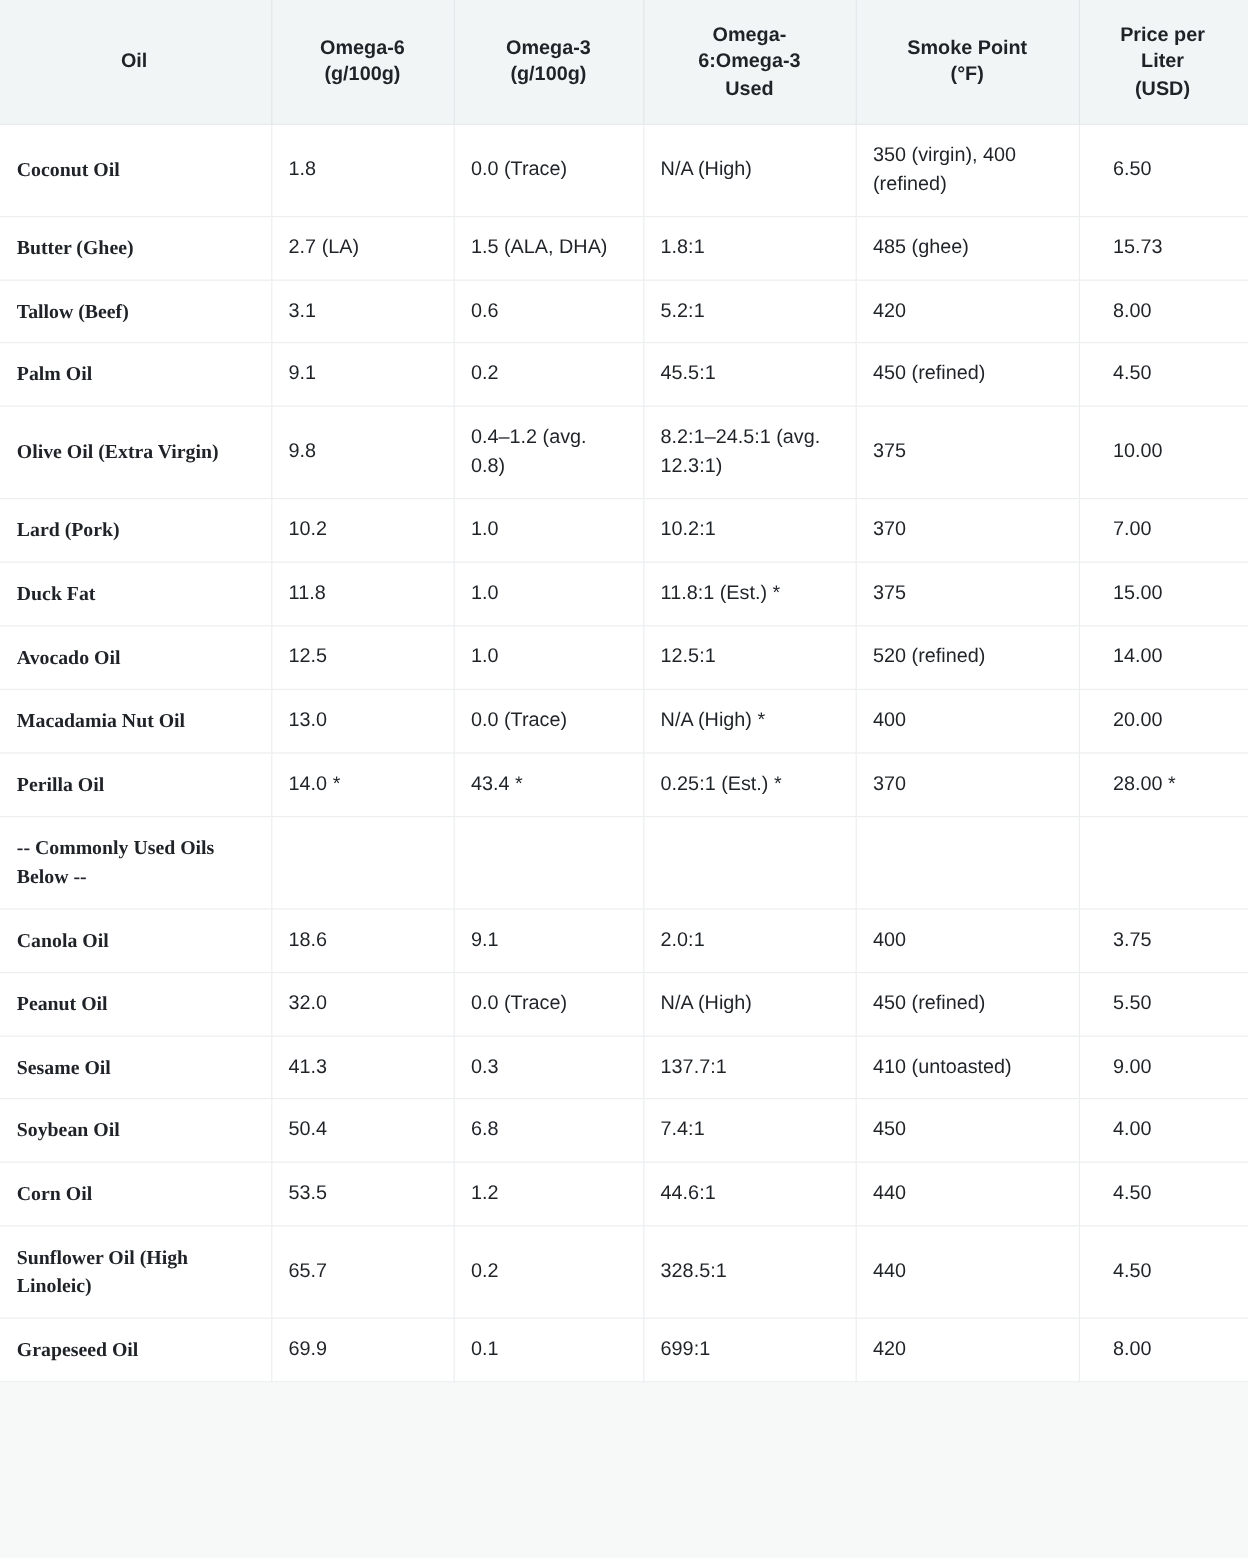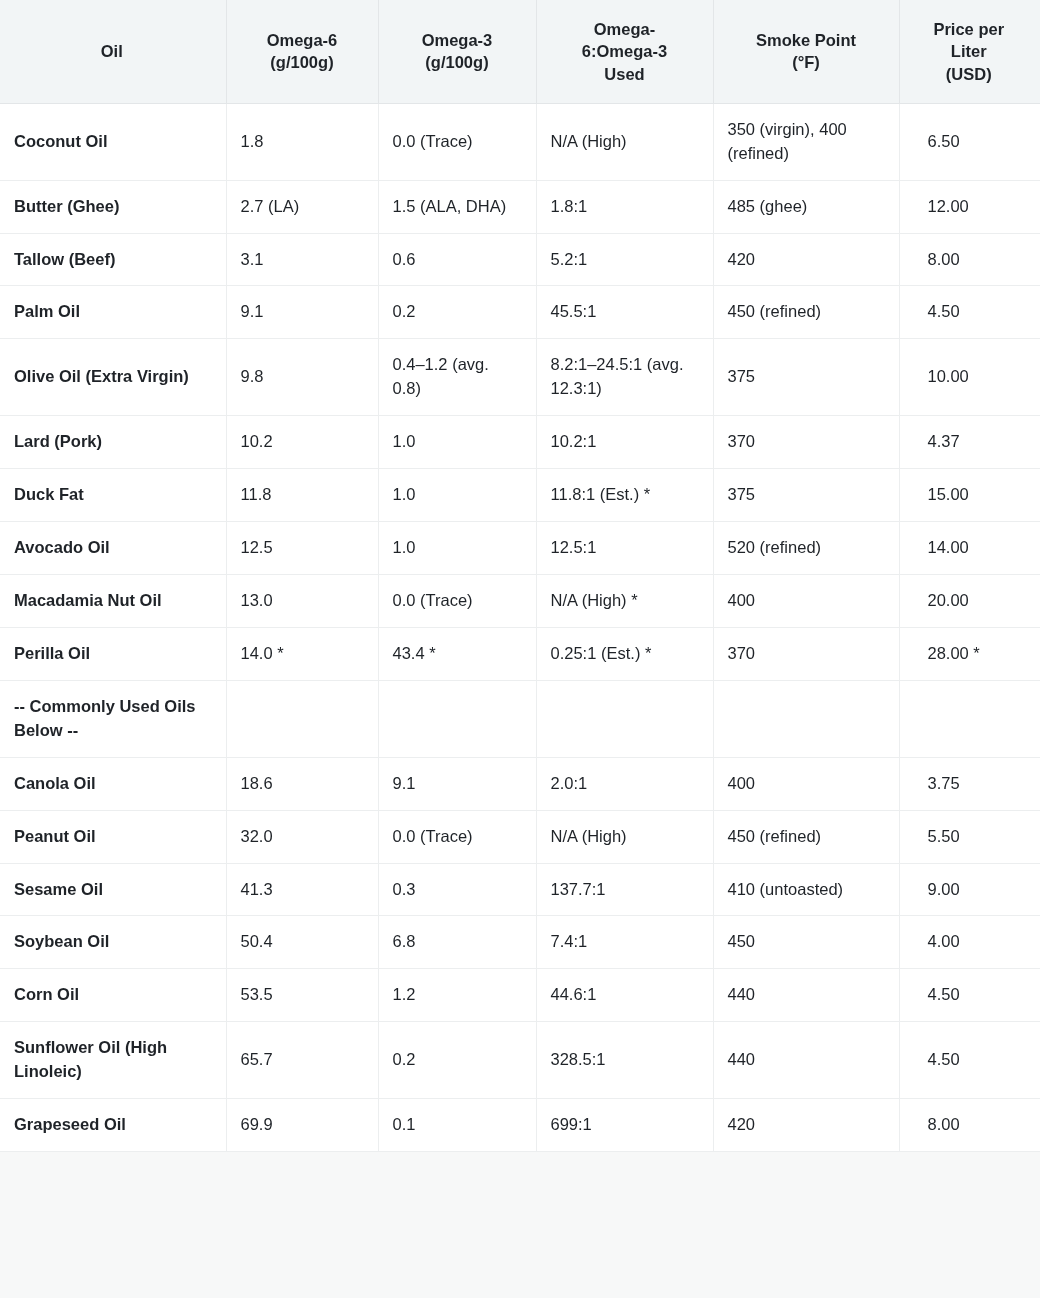--- a/index.html
+++ b/index.html
@@ -56,20 +56,21 @@
     padding: 14px 14px;
     border-right: 1px solid #eceeef;
     border-bottom: 1px solid #eceeef;
     vertical-align: middle;
     color: #1f2328;
     background: #ffffff;
   }
   tbody td:last-child { border-right: none; padding-left: 28px; }
   tbody td.name {
     font-weight: bold;
+    font-family: Liberation Serif, serif;
   }
   tbody tr.divider td.name {
     font-weight: bold;
   }
   .cellwrap {
     display: block;
   }
 </style>
 </head>
 <body>
@@ -121,21 +122,21 @@
           <td>N/A (High)</td>
           <td>350 (virgin), 400 (refined)</td>
           <td>6.50</td>
         </tr>
         <tr>
           <td class="name">Butter (Ghee)</td>
           <td>2.7 (LA)</td>
           <td>1.5 (ALA, DHA)</td>
           <td>1.8:1</td>
           <td>485 (ghee)</td>
-          <td>12.00</td>
+          <td>15.73</td>
         </tr>
         <tr>
           <td class="name">Tallow (Beef)</td>
           <td>3.1</td>
           <td>0.6</td>
           <td>5.2:1</td>
           <td>420</td>
           <td>8.00</td>
         </tr>
         <tr>
@@ -153,21 +154,21 @@
           <td>8.2:1–24.5:1 (avg. 12.3:1)</td>
           <td>375</td>
           <td>10.00</td>
         </tr>
         <tr>
           <td class="name">Lard (Pork)</td>
           <td>10.2</td>
           <td>1.0</td>
           <td>10.2:1</td>
           <td>370</td>
-          <td>4.37</td>
+          <td>7.00</td>
         </tr>
         <tr>
           <td class="name">Duck Fat</td>
           <td>11.8</td>
           <td>1.0</td>
           <td>11.8:1 (Est.) *</td>
           <td>375</td>
           <td>15.00</td>
         </tr>
         <tr>

